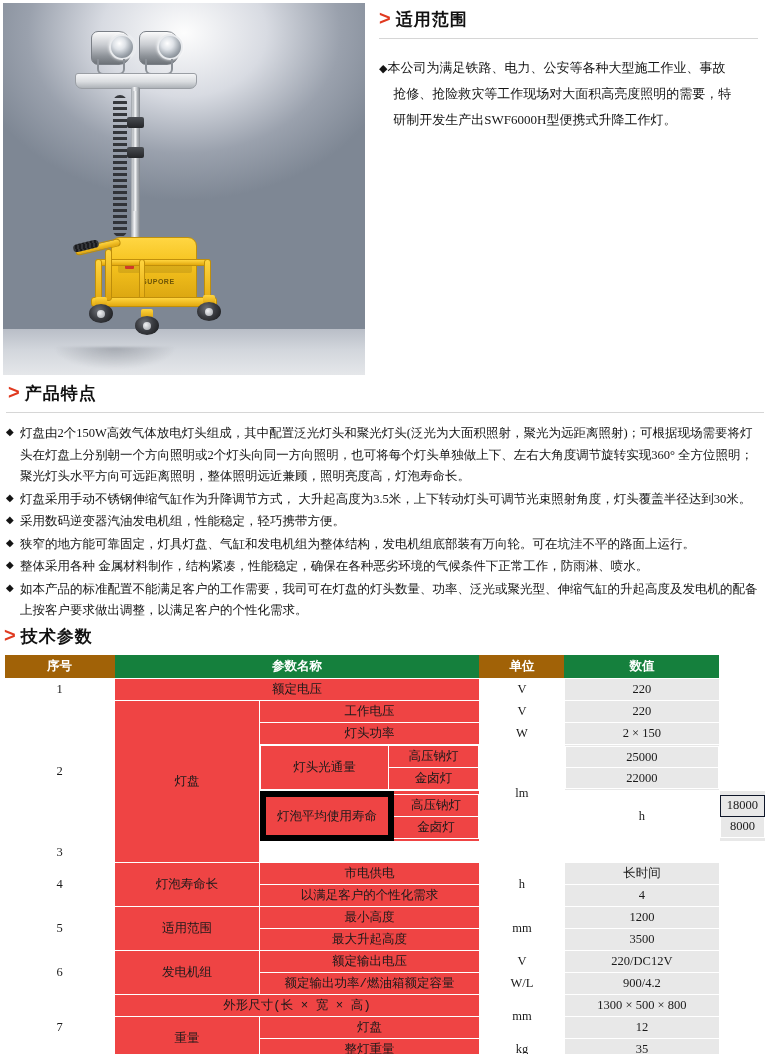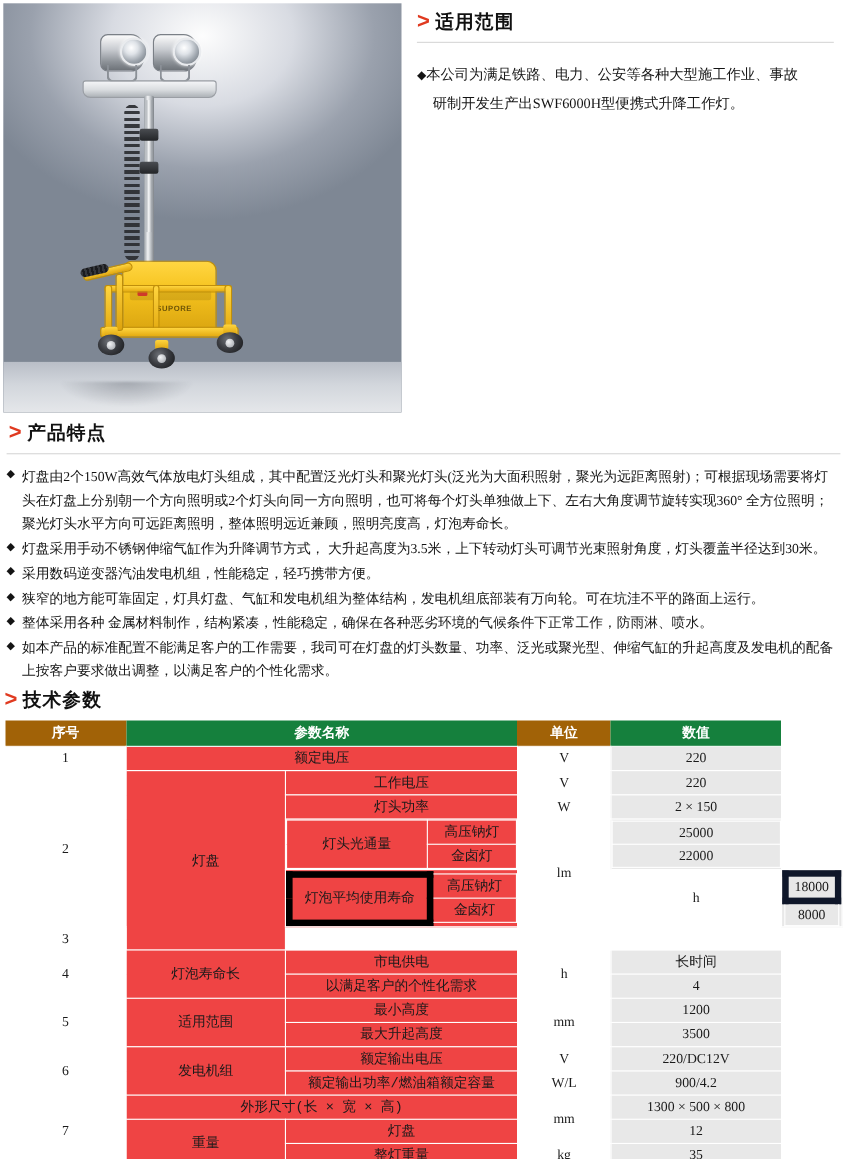--- a/index.html
+++ b/index.html
@@ -263,20 +263,21 @@
     </div>
 
     <div class="scope-col">
       <div class="sec-head">
         <span class="chev">&gt;</span>
         <span class="sec-title">适用范围</span>
       </div>
       <div class="sec-rule"></div>
       <div class="scope-body">
         <span class="bullet">◆</span><span>本公司为满足铁路、电力、公安等各种大型施工作业、事故</span>
+        <span class="indent-2">抢修、抢险救灾等工作现场对大面积高亮度照明的需要，特</span>
         <span class="indent-2">研制开发生产出SWF6000H型便携式升降工作灯。</span>
       </div>
     </div>
   </div>
 
   <div class="features">
     <div class="sec-head feat-head">
       <span class="chev">&gt;</span>
       <span class="sec-title">产品特点</span>
     </div>
@@ -371,21 +372,21 @@
                 <td class="cell" style="border:1px solid #fff;height:21px">金卤灯</td>
               </tr>
             </tbody>
               </table>
           </td>
           <td class="unit">h</td>
           <td class="val" style="padding:0">
             <table style="width:100%;border-collapse:collapse">
               <tbody>
                   <tr>
-                    <td class="val" style="border:6px solid #0f172a;height:21px">18000</td>
+                    <td class="val" style="border:1px solid #0f172a;height:21px">18000</td>
                   </tr>
               <tr>
                     <td class="val" style="border:1px solid #fff;height:21px">8000</td>
                   </tr>
             </tbody>
               </table>
           </td>
         </tr>
 
         <tr>

